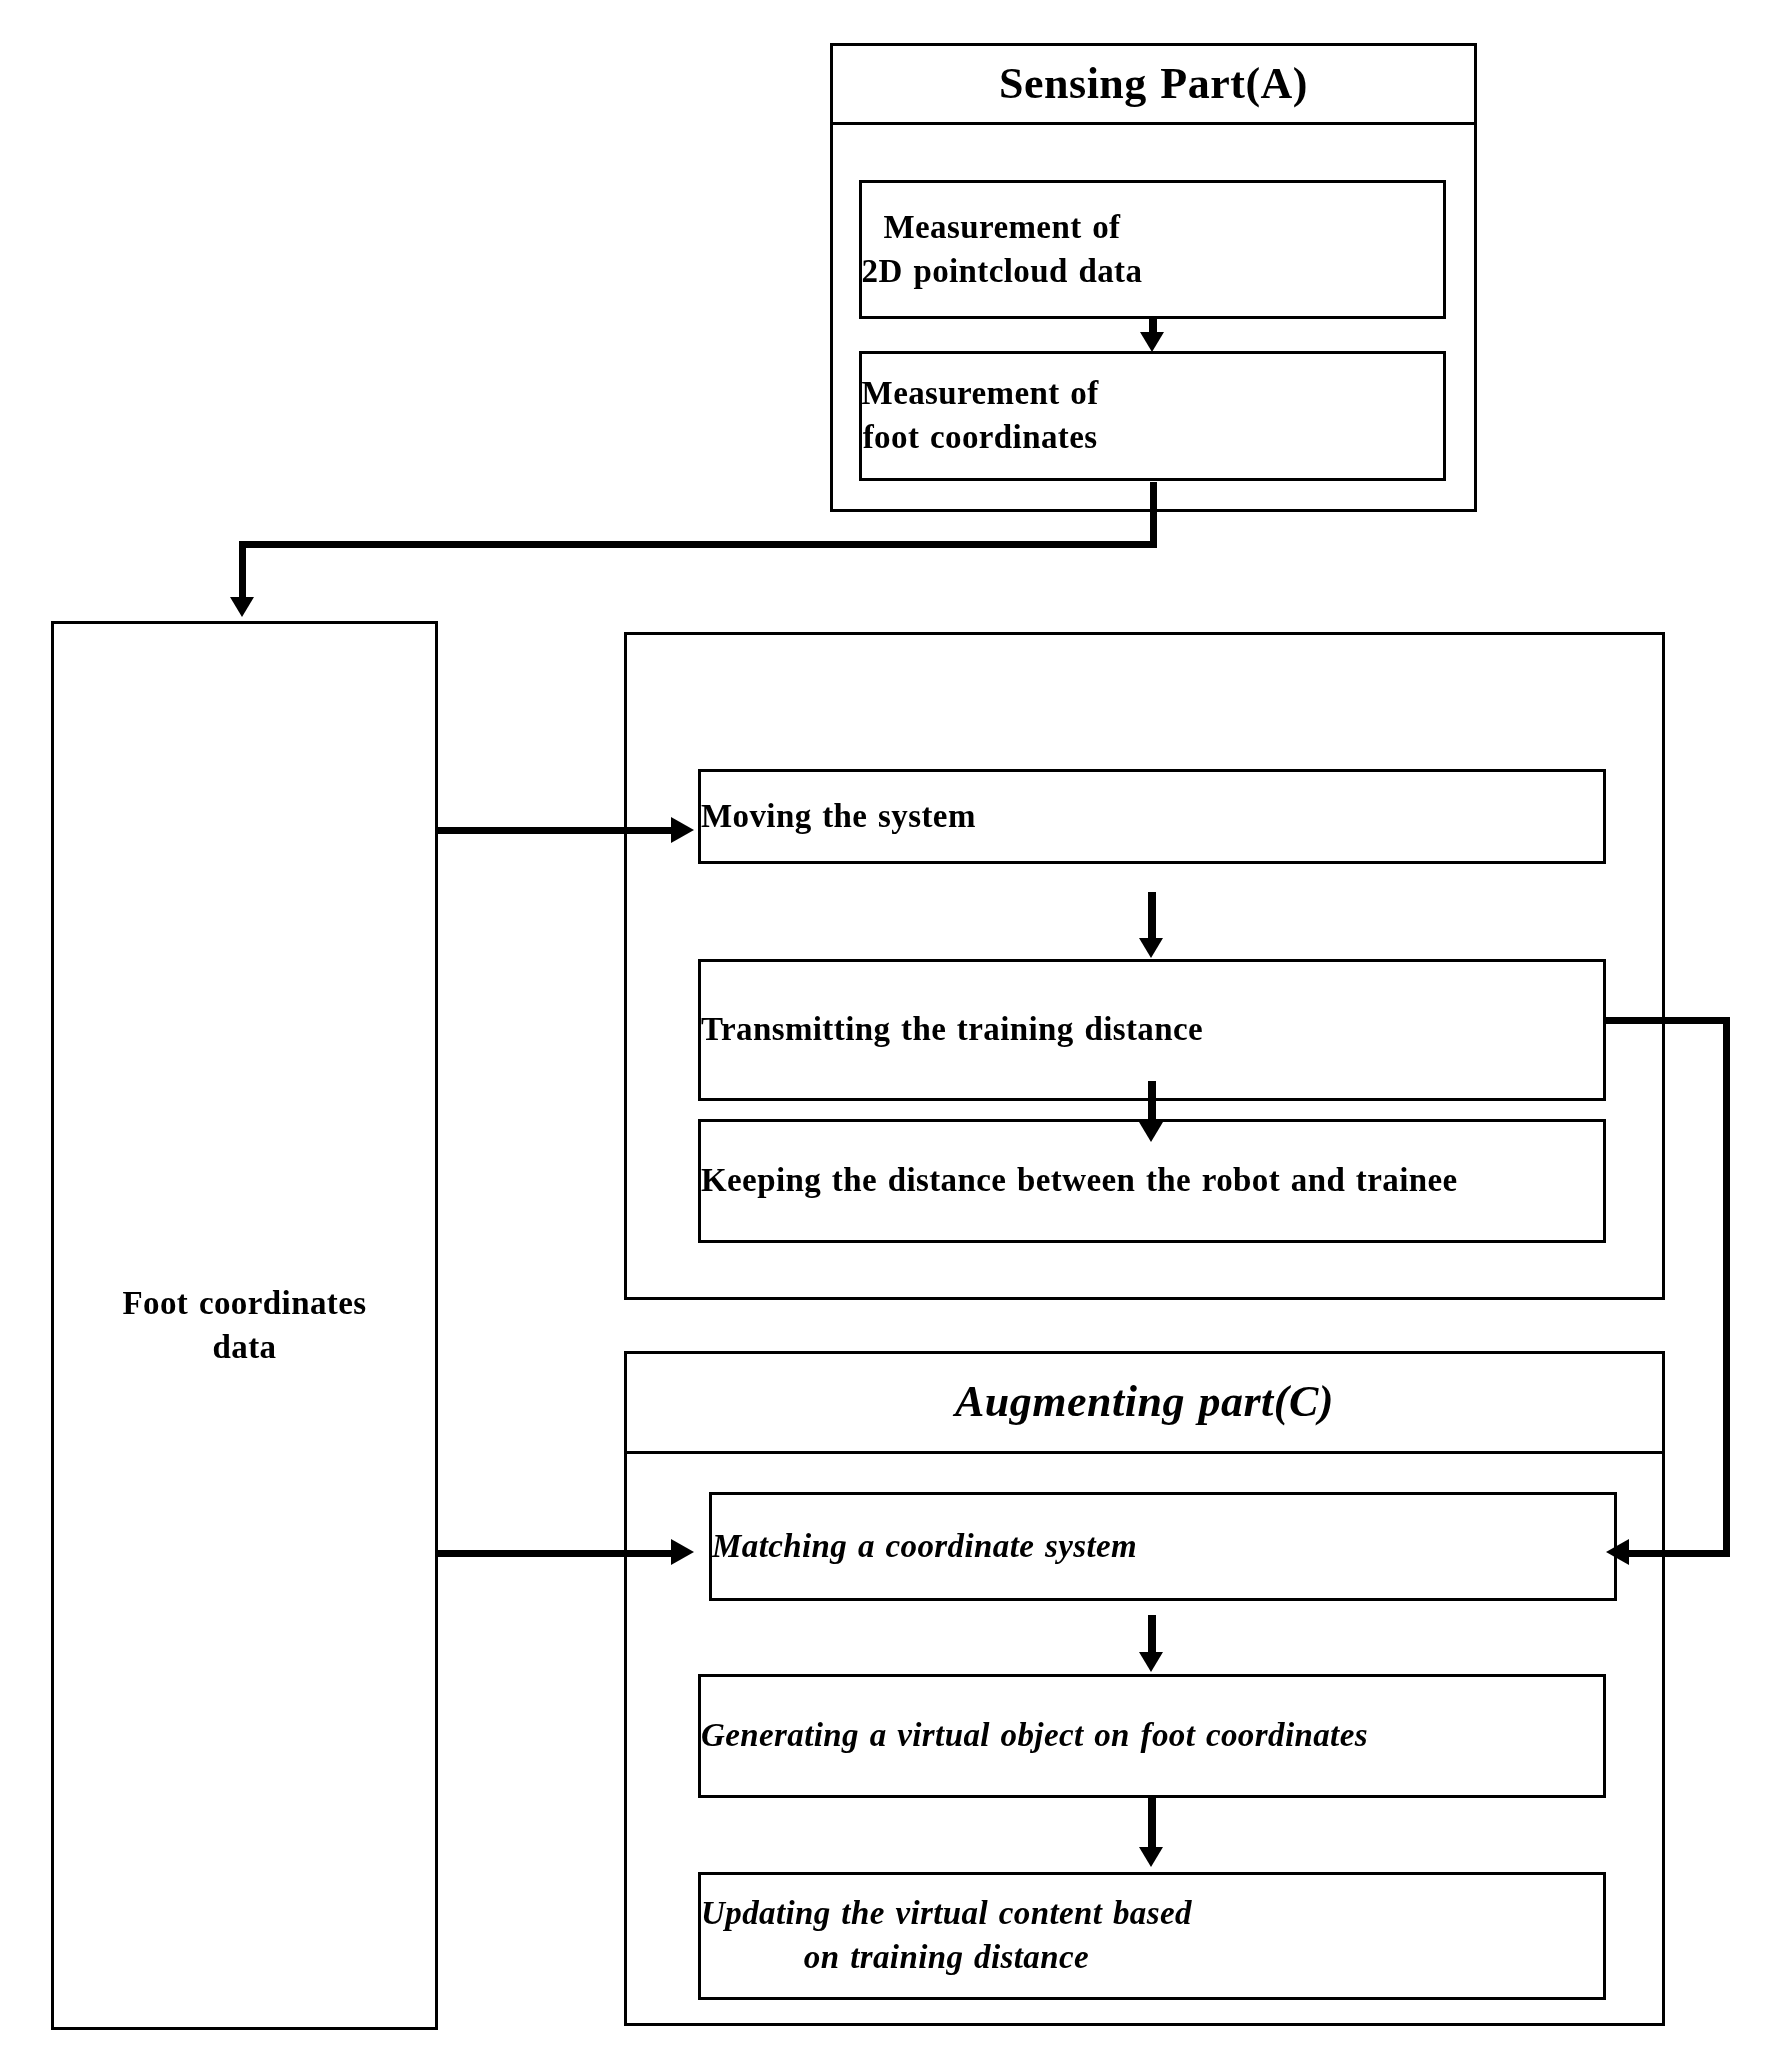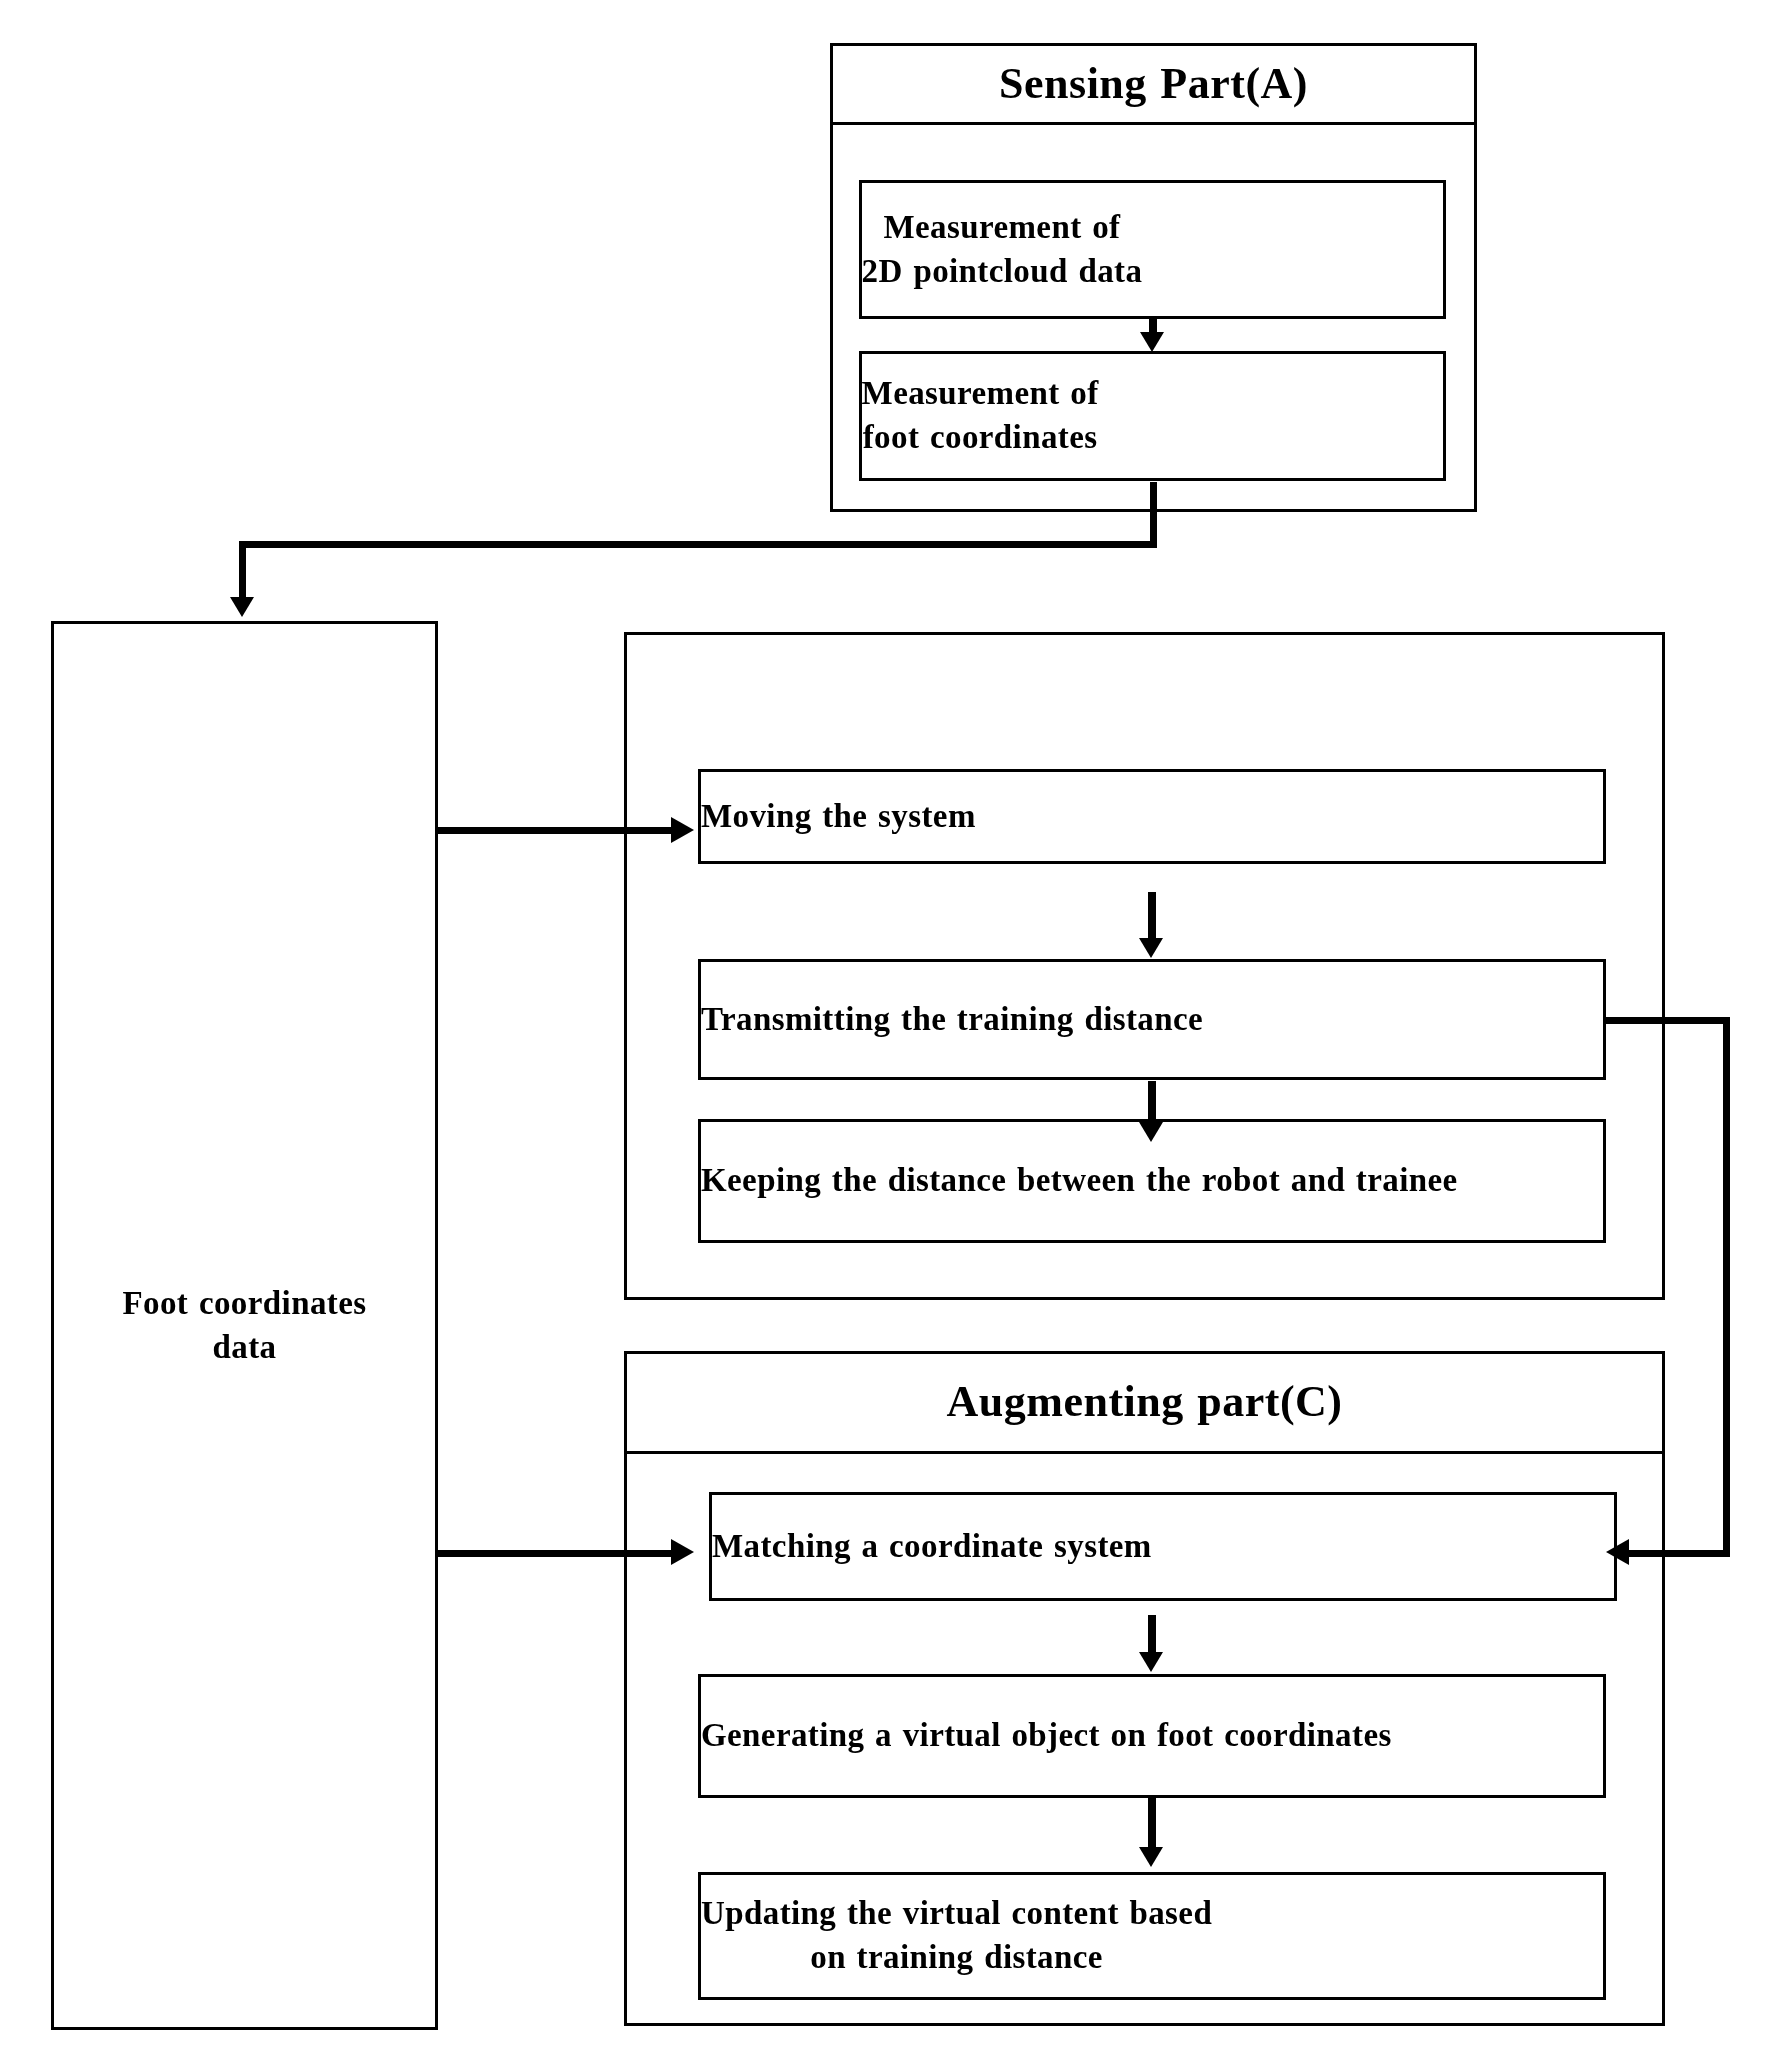--- a/index.html
+++ b/index.html
@@ -71,40 +71,40 @@
   <div class="line" style="left:438px; top:827px; width:233px; height:6.9px;"></div>
   <div class="head head-right" style="left:671px; top:817px;"></div>
 
   <div class="line" style="left:438px; top:1550px; width:233px; height:6.9px;"></div>
   <div class="head head-right" style="left:671px; top:1539px;"></div>
 
   <div class="box" style="left:624px; top:632px; width:1041px; height:668px;">
     <div class="step" style="left:71px; top:134px; width:908px; height:95px;">
       <span class="label">Moving the system</span>
     </div>
-    <div class="step" style="left:71px; top:324px; width:908px; height:121px;">
+    <div class="step" style="left:71px; top:324px; width:908px; height:142px;">
       <span class="label">Transmitting the training distance</span>
     </div>
     <div class="step" style="left:71px; top:484px; width:908px; height:124px;">
       <span class="label">Keeping the distance between the robot and trainee</span>
     </div>
   </div>
 
   <div class="line" style="left:1148px; top:892px; width:7.9px; height:47px;"></div>
   <div class="head head-down" style="left:1139px; top:938px;"></div>
 
   <div class="line" style="left:1148px; top:1081px; width:7.9px; height:43px;"></div>
   <div class="head head-down" style="left:1139px; top:1122px;"></div>
 
   <div class="line" style="left:1606px; top:1017px; width:124px; height:6.9px;"></div>
   <div class="line" style="left:1723px; top:1017px; width:6.9px; height:540px;"></div>
   <div class="line" style="left:1627px; top:1550px; width:102px; height:6.9px;"></div>
   <div class="head head-left" style="left:1606px; top:1539px;"></div>
 
-  <div class="box" style="left:624px; top:1351px; width:1041px; height:675px;">
+  <div class="box" style="left:624px; top:1351px; width:1041px; height:675px;font-style:italic;">
     <div class="section-header" style="height:100px;">
       <span class="label title">Augmenting part(C)</span>
     </div>
     <div class="step" style="left:82px; top:138px; width:908px; height:109px;">
       <span class="label">Matching a coordinate system</span>
     </div>
     <div class="step" style="left:71px; top:518px; width:908px; height:128px;">
       <span class="label">Updating the virtual content based
 on training distance</span>
     </div>

